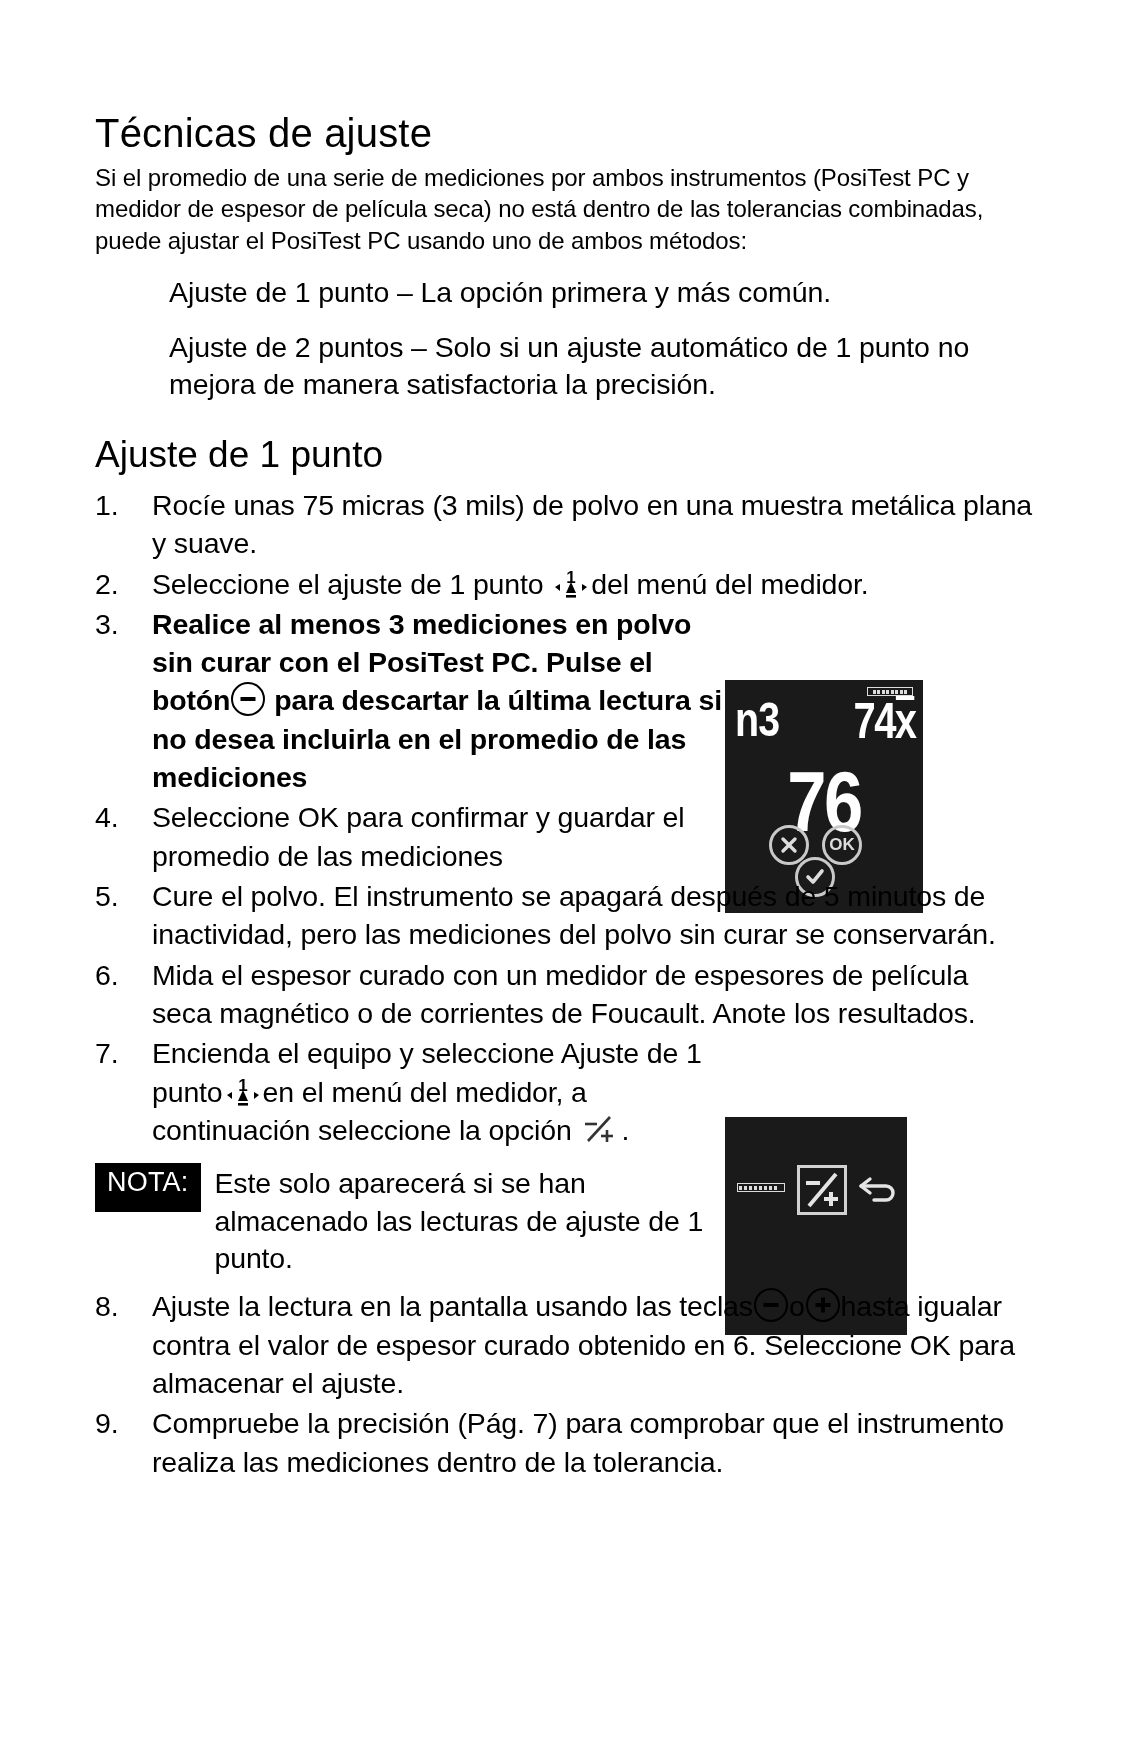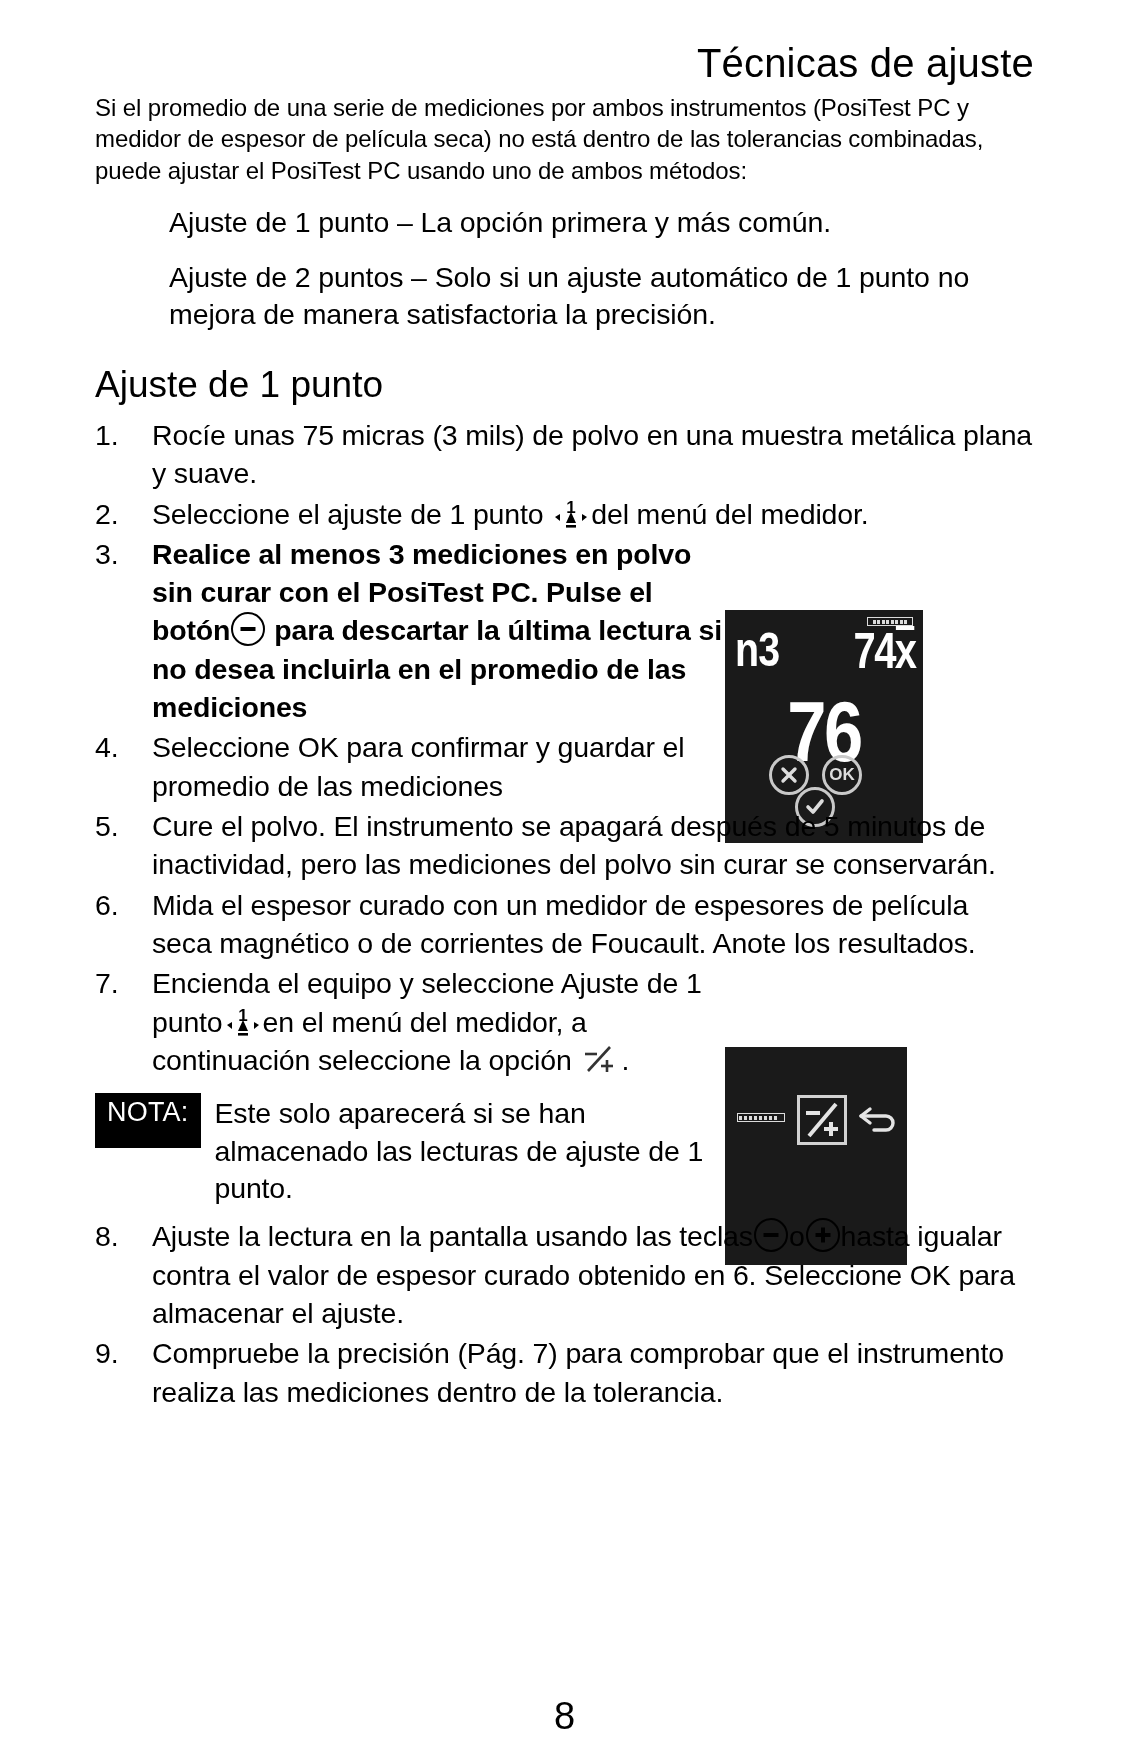--- a/index.html
+++ b/index.html
@@ -19,25 +19,25 @@
   .page {
     position: relative;
     width: 1129px;
     height: 1764px;
     box-sizing: border-box;
     padding: 0 95px;
   }
 
   
   .page-title {
-    text-align: right;
+    text-align: left;
     font-size: 40px;
     font-weight: 400;
     letter-spacing: .2px;
-    margin: 40px 0 6px 0;
+    margin: 110px 0 6px 0;
     line-height: 1.15;
   }
 
   
   .intro {
     font-size: 24px;
     line-height: 1.31;
     margin: 0 0 8px 0;
     text-align: left;
     letter-spacing: -0.1px;
@@ -137,21 +137,21 @@
     margin: 14px 0 6px 0;
     font-size: 28.5px;
     line-height: 1.31;
     letter-spacing: -0.15px;
   }
   .note-tag {
     display: inline-block;
     background: #000;
     color: #fff;
     font-size: 27px;
-    padding: 4px 12px 19px 12px;
+    padding: 4px 12px 13px 12px;
     margin-right: 14px;
     vertical-align: top;
     line-height: 1.16;
     letter-spacing: .2px;
   }
   .note-text {
     display: inline-block;
     width: 500px;
     vertical-align: top;
     padding-top: 2px;

